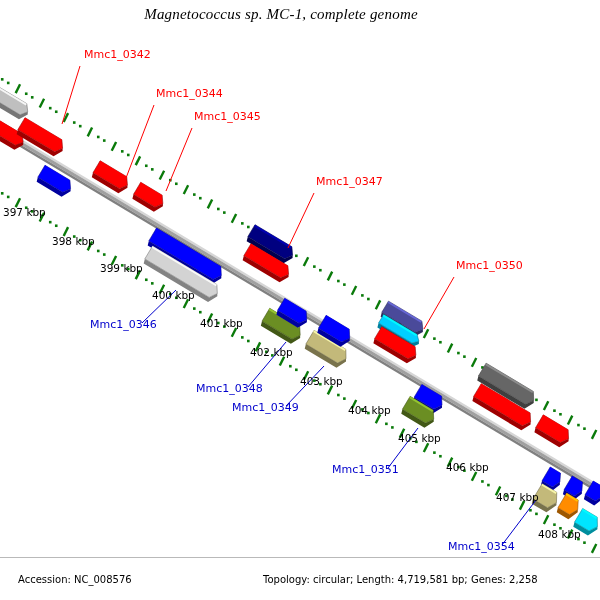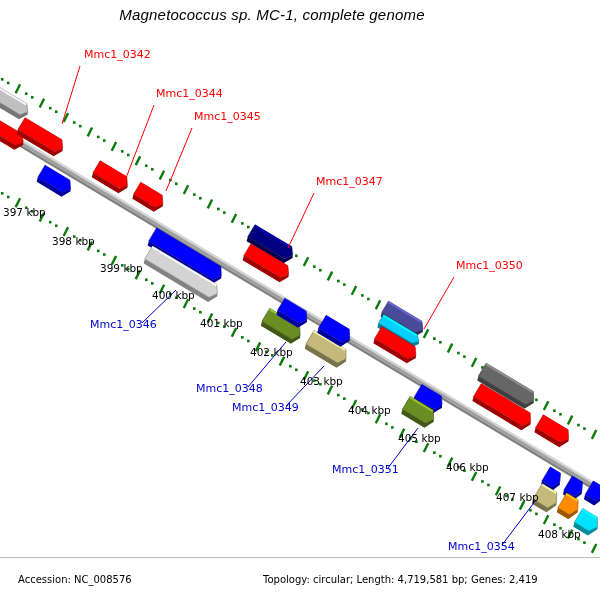--- a/index.html
+++ b/index.html
@@ -7,25 +7,26 @@
     width:600px;height:600px;
     background:#ffffff;
     font-family:"DejaVu Sans", sans-serif;
     overflow:hidden;
     position:relative;
   }
   #stage{position:relative;width:600px;height:600px;}
   #title{
     position:absolute;left:0;top:6px;width:544px;
     text-align:center;
-    font-family:Liberation Sans, sans-serif;
+    font-family:Liberation Serif, serif;
     font-style:italic;
     font-size:15px;
     color:#000;
     letter-spacing:0.2px;
+    padding-left:9px;
   }
   svg#map{position:absolute;left:0;top:0;width:600px;height:600px;}
   #footer-rule{
     position:absolute;left:0;top:557px;width:600px;height:1px;
     background:#b9b9b9;
   }
   .footline{
     position:absolute;top:574px;
     font-family:"DejaVu Sans", sans-serif;
     font-size:10px;color:#000;white-space:nowrap;
@@ -405,15 +406,15 @@
           <text x="196" y="392" class="lab-blue">Mmc1_0348</text>
           <text x="232" y="411" class="lab-blue">Mmc1_0349</text>
           <text x="332" y="473" class="lab-blue">Mmc1_0351</text>
           <text x="448" y="550" class="lab-blue">Mmc1_0354</text>
         </g>
     </g>
   </svg>
 
   <div id="footer-rule"></div>
   <div class="footline" id="acc">Accession: NC_008576</div>
-  <div class="footline" id="topo">Topology: circular; Length: 4,719,581 bp; Genes: 2,419</div>
+  <div class="footline" id="topo">Topology: circular; Length: 4,719,581 bp; Genes: 2,258</div>
 
 </div>
 
 </body></html>

